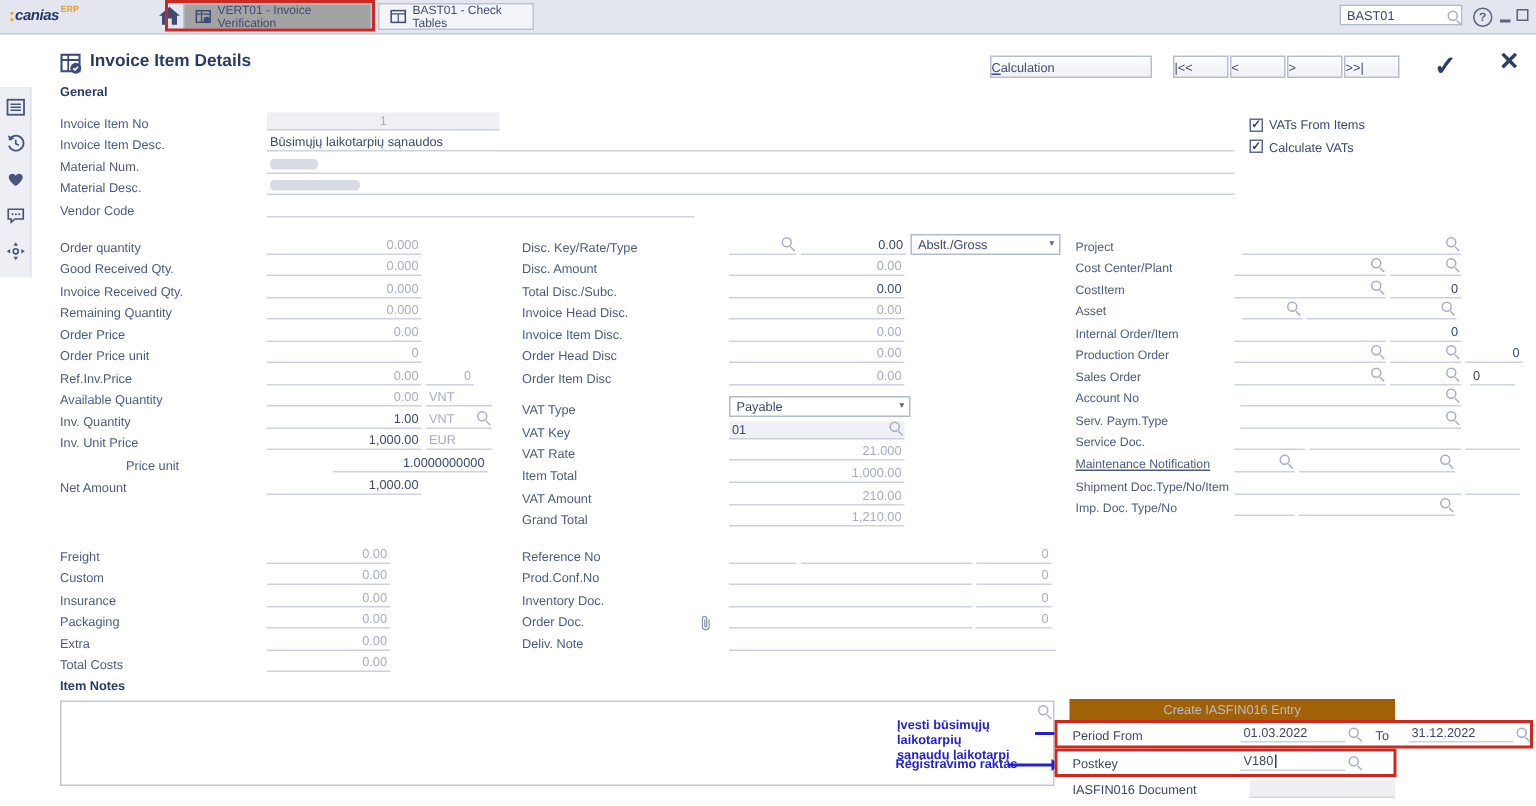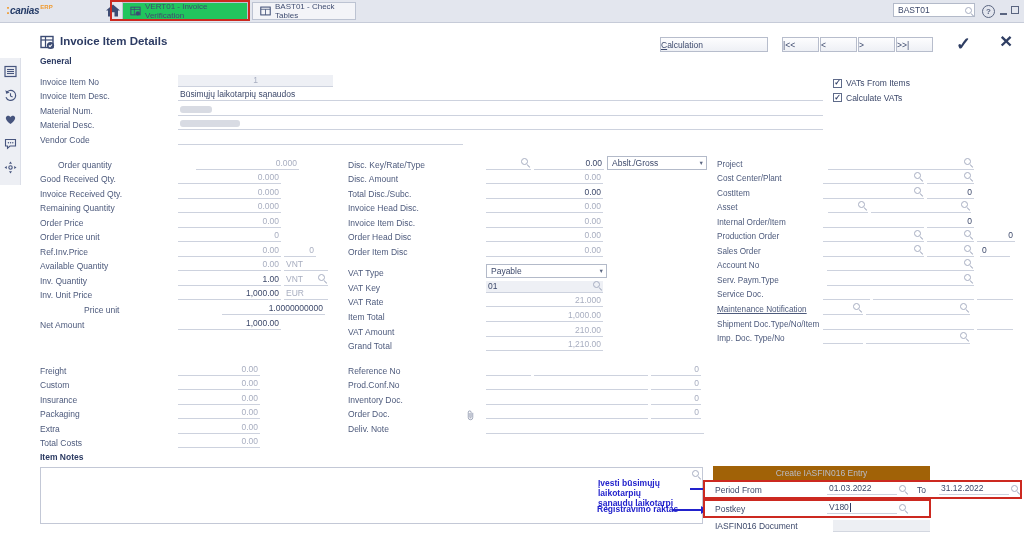--- a/index.html
+++ b/index.html
@@ -7,21 +7,21 @@
        font-family:"Liberation Sans",sans-serif;font-size:8.5px;color:#46536f;}
   
   .topbar{position:absolute;left:0;top:0;width:1024px;height:22px;background:#e3e6ee;border-bottom:1px solid #c6cbd8;}
   .logo{position:absolute;left:6px;top:3px;display:flex;align-items:flex-start;}
   .logo .colon{color:#f09a2f;font-weight:bold;font-size:12px;line-height:14px}
   .logo .brand{color:#233a66;font-weight:bold;font-style:italic;font-size:10px;line-height:15px;letter-spacing:-.3px}
   .logo .sup{color:#f09a2f;font-weight:bold;font-size:6px;line-height:8px;margin-left:1px}
   .homeico{position:absolute;left:106px;top:4px;width:14px;height:13px}
   .tab{position:absolute;top:2px;height:18px;box-sizing:border-box;display:flex;align-items:center;gap:4px;
        font-size:8px;color:#3f4c70;background:#f3f4f8;border:1px solid #bcc3d2;padding:0 7px;}
-  .tab--active{background:#22c55e;}
+  .tab--active{background:#a3a3a3;}
   .tabico{width:11px;height:10px;flex:none}
   .topsearch{position:absolute;left:893px;top:3px;width:82px;height:14px;box-sizing:border-box;border:1px solid #b3bac9;
        background:#fff;font-family:"Liberation Sans",sans-serif;font-size:8.5px;color:#3c486a;padding:1px 14px 1px 4px;}
   .topsearch-mag{position:absolute;left:963px;top:7px}
   .helpico{position:absolute;left:982px;top:5px;width:11px;height:11px;border:1px solid #5a6580;border-radius:50%;
        display:flex;align-items:center;justify-content:center;font-size:8px;color:#5a6580;font-weight:bold}
   .minico{position:absolute;left:1000px;top:13px;width:7px;height:2px;background:#5a6580}
   .maxico{position:absolute;left:1011px;top:6px;width:8px;height:8px;border:1px solid #5a6580;box-sizing:border-box}
   
   .annbox{position:absolute;border:2px solid #cc2920;box-sizing:border-box;pointer-events:none}
@@ -209,21 +209,21 @@
       <span class="cblabel">VATs From Items</span>
     </div>
     <div class="cbrow">
       <span class="cb">✓</span>
       <span class="cblabel">Calculate VATs</span>
     </div>
   </div>
 
 <div class="grp" id="grp-qty" style="left:40px;top:155px;width:300px">
     <div class="frow">
-      <span class="flabel" style="width: 135px; margin-left: 18px;">Order quantity</span>
+      <span class="flabel" style="width: 135px;">Order quantity</span>
       <span class="ffield" style="width: 103px;">
         <span class="fval dim ar">0.000</span>
       </span>
     </div>
     <div class="frow">
       <span class="flabel" style="width: 135px;">Good Received Qty.</span>
       <span class="ffield" style="width: 103px;">
         <span class="fval dim ar">0.000</span>
       </span>
     </div>

